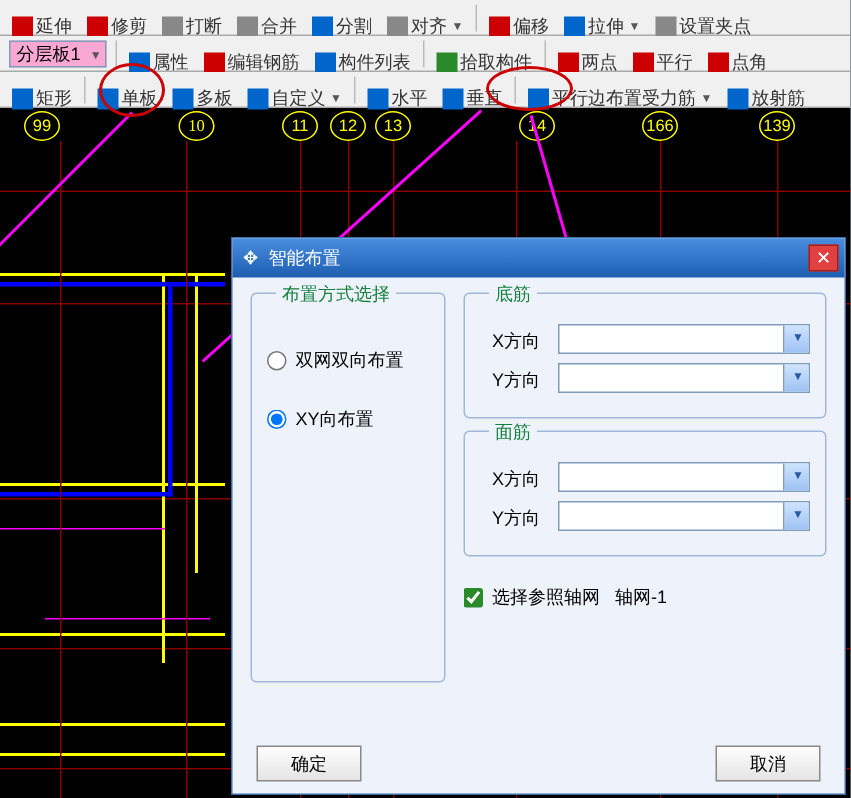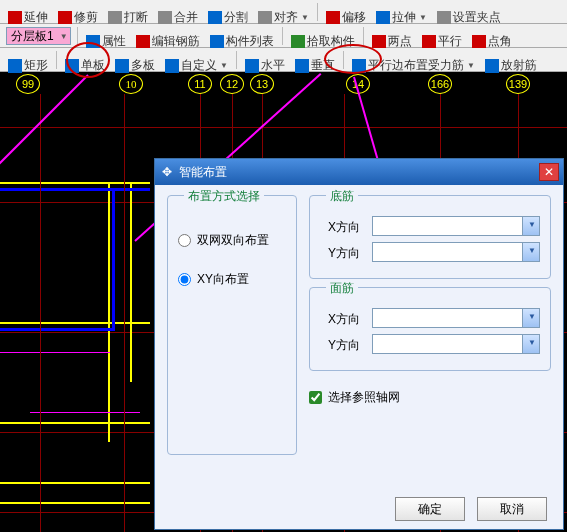--- a/index.html
+++ b/index.html
@@ -51,21 +51,21 @@
 
 .field-row { display: flex; align-items: flex-end; margin: 6px 0; gap: 12px; }
 .field-row label { width: 40px; text-align: right; }
 .field-row .select { flex: 1; background: #fff; border: 1px solid #7f9db9; height: 20px; position: relative; }
 .field-row .select::after { content: ""; position: absolute; right: 0; top: 0; width: 16px; height: 18px; background: linear-gradient(#cfe3ff,#9ec2f3); border-left: 1px solid #7f9db9; }
 .field-row .select::before { content: "▼"; position: absolute; right: 3px; top: 3px; font-size: 8px; color: #2a5aa0; z-index: 1; }
 
 .check-row { display: flex; align-items: center; gap: 6px; margin-top: 10px; }
 .check-row input { accent-color: #2a8a2a; }
 
-.dlg-buttons { display: flex; justify-content: flex-end; gap: 12px; padding: 8px 16px; }
+.dlg-buttons { display: flex; justify-content: space-between; gap: 12px; padding: 8px 16px; }
 .btn { min-width: 70px; height: 24px; background: linear-gradient(#fefefe,#e4e4e4); border: 1px solid #888; cursor: pointer; }
 
 
 .ic.red { background: #c00; }
 .ic.blue { background: #06c; }
 .ic.green { background: #2a8a2a; }
 .ic.gray { background: #888; }
 </style>
 </head>
 <body>
@@ -273,20 +273,21 @@
           <div class="select"></div>
         </div>
         <div class="field-row">
           <label>Y方向</label>
           <div class="select"></div>
         </div>
       </div>
       <div class="check-row">
         <input type="checkbox" checked="" style="">
         <span>选择参照轴网</span>
+        <div class="select" style="flex:1; padding-left:4px; line-height:18px;">轴网-1</div>
       </div>
     </div>
   </div>
   <div class="dlg-buttons">
     <button class="btn">确定</button>
     <button class="btn">取消</button>
   </div>
 </div>
 
 </body></html>

